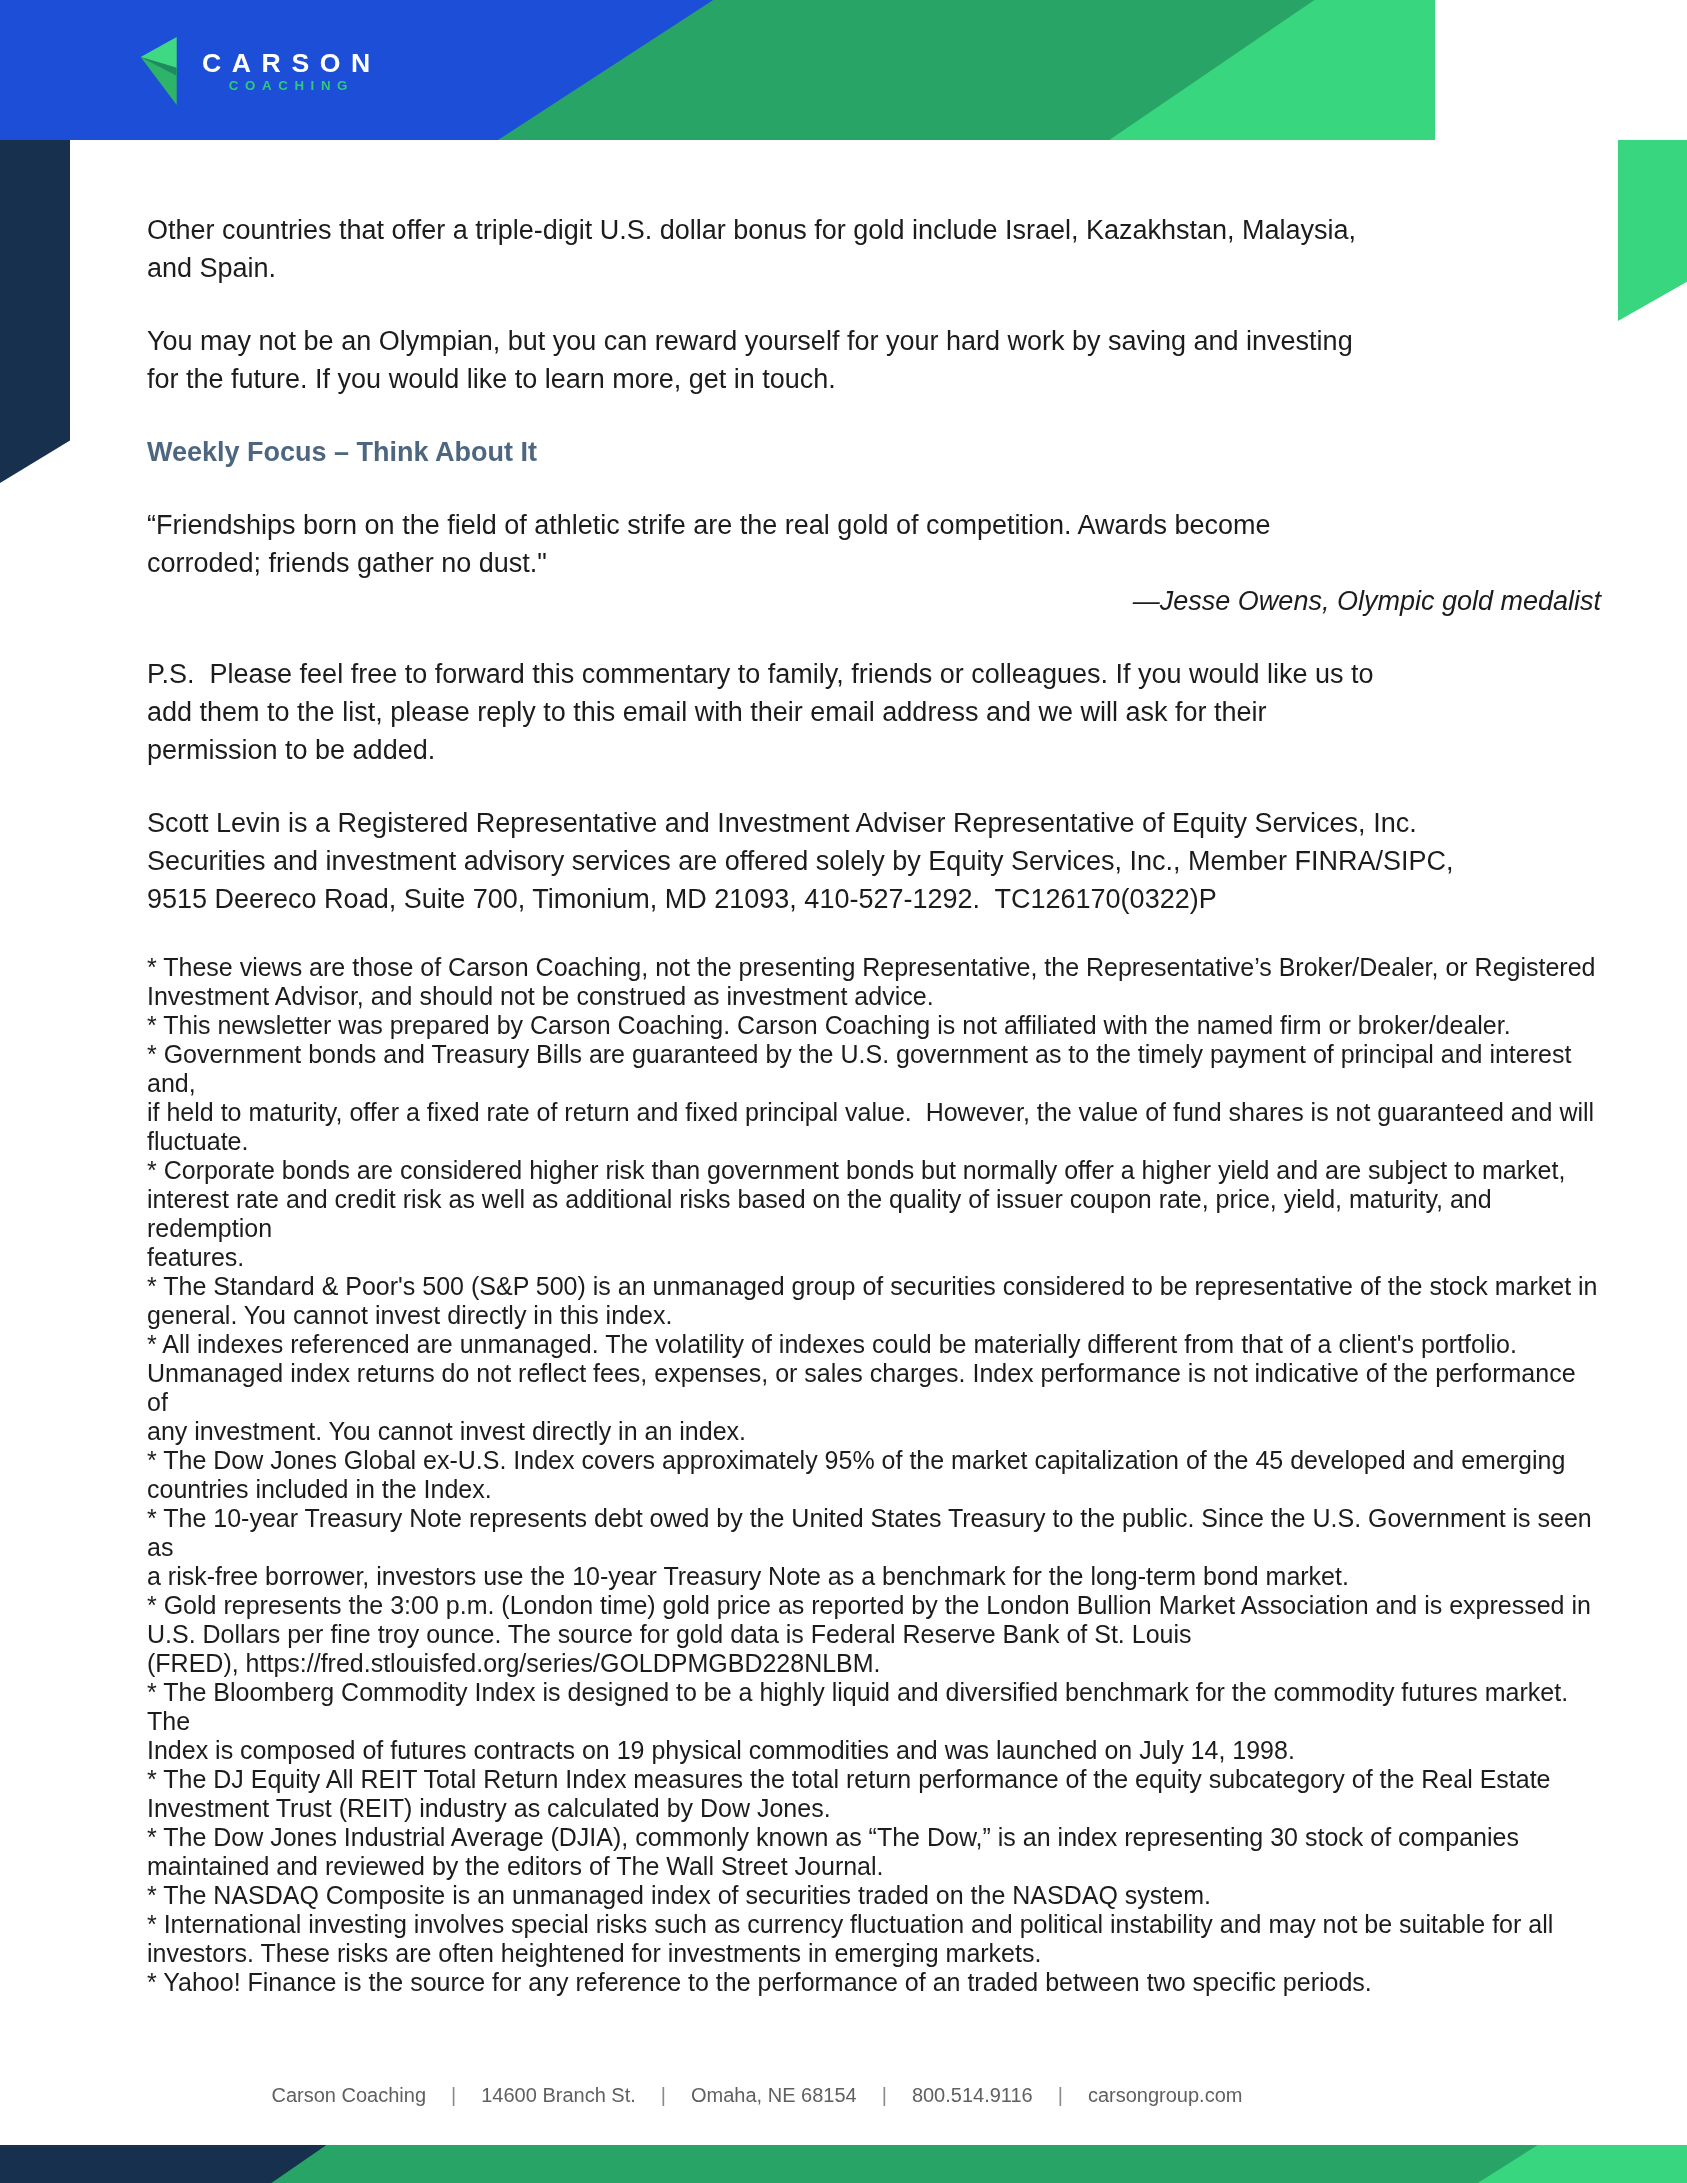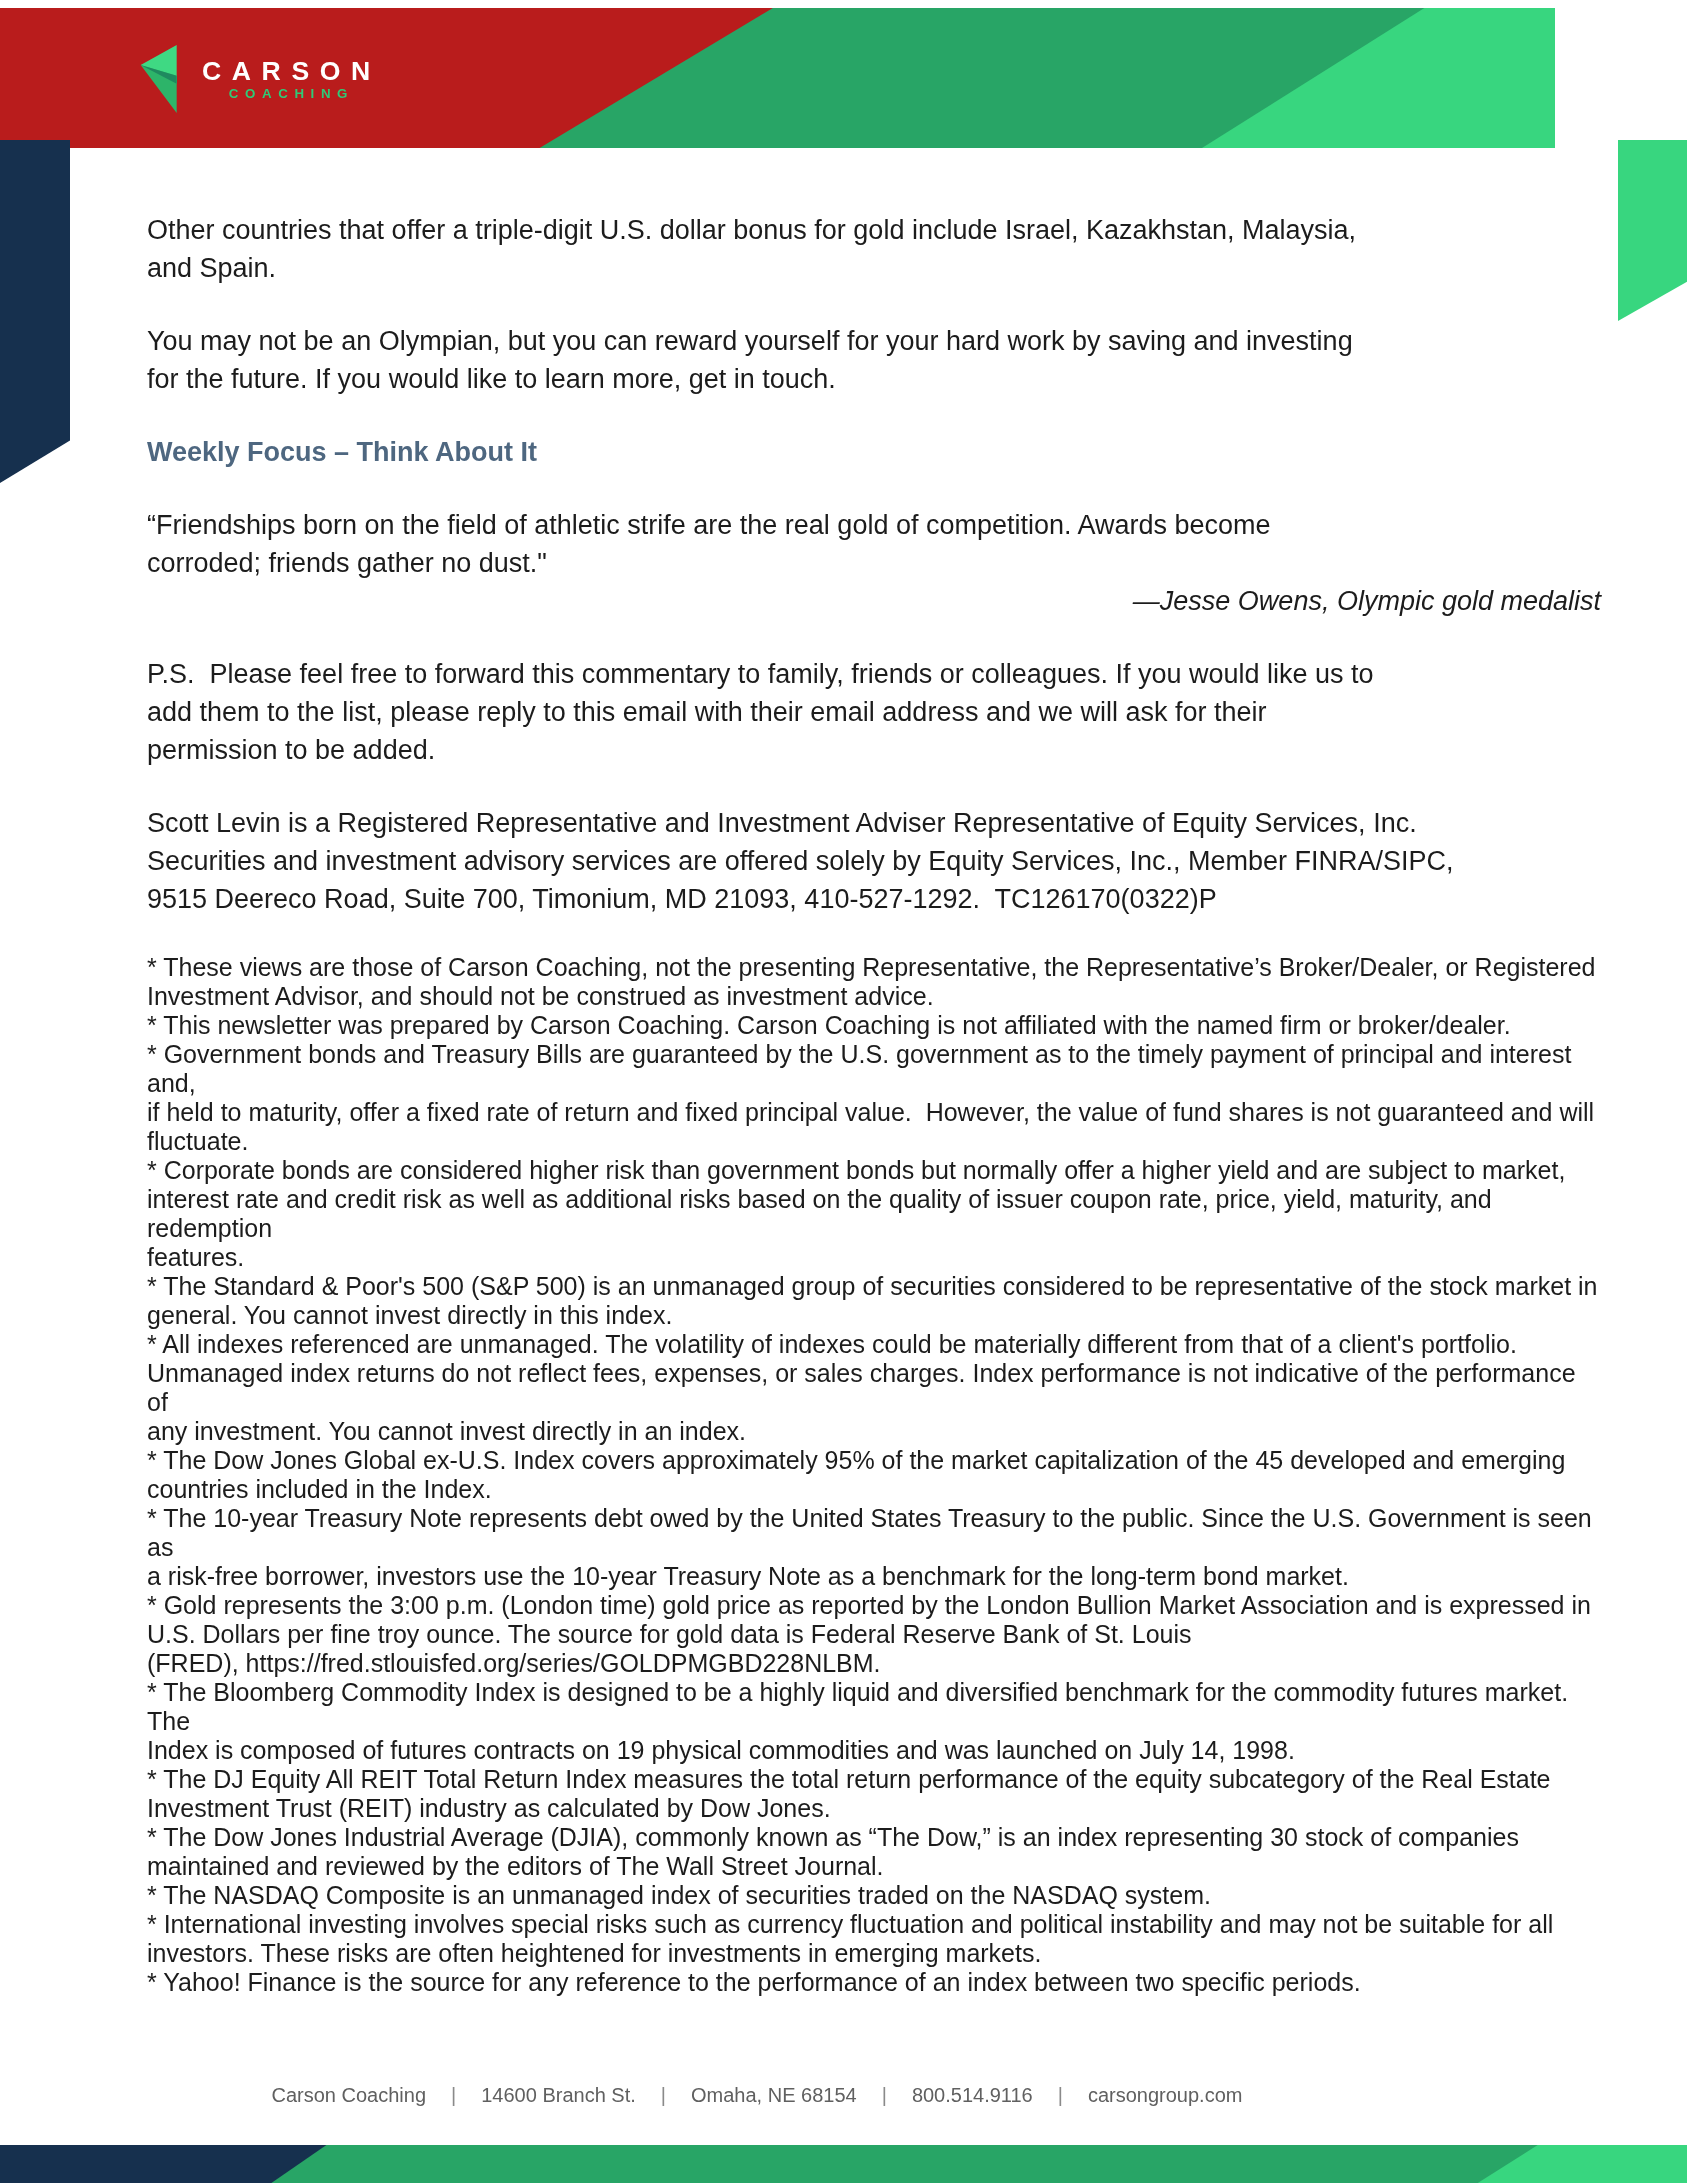--- a/index.html
+++ b/index.html
@@ -1,21 +1,21 @@
 <!DOCTYPE html>
 <html style="font-size:10.6px"><head>
 <meta charset="utf-8">
 <style>
   html,body{margin:0;padding:0;}
   body{
     width:1687px;height:2183px;position:relative;background:#ffffff;
     font-family:"Liberation Sans", sans-serif;overflow:hidden;
   }
   
-  .header{position:absolute;top:8px;left:0;width:1555px;height:140px;background:#b91c1c;}
+  .header{position:absolute;top:0;left:0;width:1435px;height:140px;background:#1d4ed8;}
   .header .green-dark{position:absolute;top:0;left:0;width:100%;height:100%;background:#28a566;
     clip-path:polygon(49.7% 0, 100% 0, 100% 100%, 34.7% 100%);}
   .header .green-light{position:absolute;top:0;left:0;width:100%;height:100%;background:#38d67f;
     clip-path:polygon(91.6% 0, 100% 0, 100% 100%, 77.3% 100%);}
   .logo{position:absolute;top:37px;left:138px;display:flex;align-items:center;}
   .logo svg{width:40px;height:68px;display:block;}
   .logo-text{margin-left:24px;text-align:center;}
   .logo-brand{color:#ffffff;font-size:26.6px;font-weight:bold;letter-spacing:10.6px;line-height:29px;}
   .logo-sub{color:#2fca77;font-size:13.3px;font-weight:bold;letter-spacing:6.6px;line-height:16px;}
   
@@ -103,21 +103,21 @@
 (FRED), https://fred.stlouisfed.org/series/GOLDPMGBD228NLBM.</p>
     <p>* The Bloomberg Commodity Index is designed to be a highly liquid and diversified benchmark for the commodity futures market. The
 Index is composed of futures contracts on 19 physical commodities and was launched on July 14, 1998.</p>
     <p>* The DJ Equity All REIT Total Return Index measures the total return performance of the equity subcategory of the Real Estate
 Investment Trust (REIT) industry as calculated by Dow Jones.</p>
     <p>* The Dow Jones Industrial Average (DJIA), commonly known as “The Dow,” is an index representing 30 stock of companies
 maintained and reviewed by the editors of The Wall Street Journal.</p>
     <p>* The NASDAQ Composite is an unmanaged index of securities traded on the NASDAQ system.</p>
     <p>* International investing involves special risks such as currency fluctuation and political instability and may not be suitable for all
 investors. These risks are often heightened for investments in emerging markets.</p>
-    <p>* Yahoo! Finance is the source for any reference to the performance of an index between two specific periods.</p>
+    <p>* Yahoo! Finance is the source for any reference to the performance of an traded between two specific periods.</p>
   </div>
 </div>
 
 <div class="footer-line">
   <span>Carson Coaching</span>
   <span class="sep">|</span>
   <span>14600 Branch St.</span>
   <span class="sep">|</span>
   <span>Omaha, NE 68154</span>
   <span class="sep">|</span>

